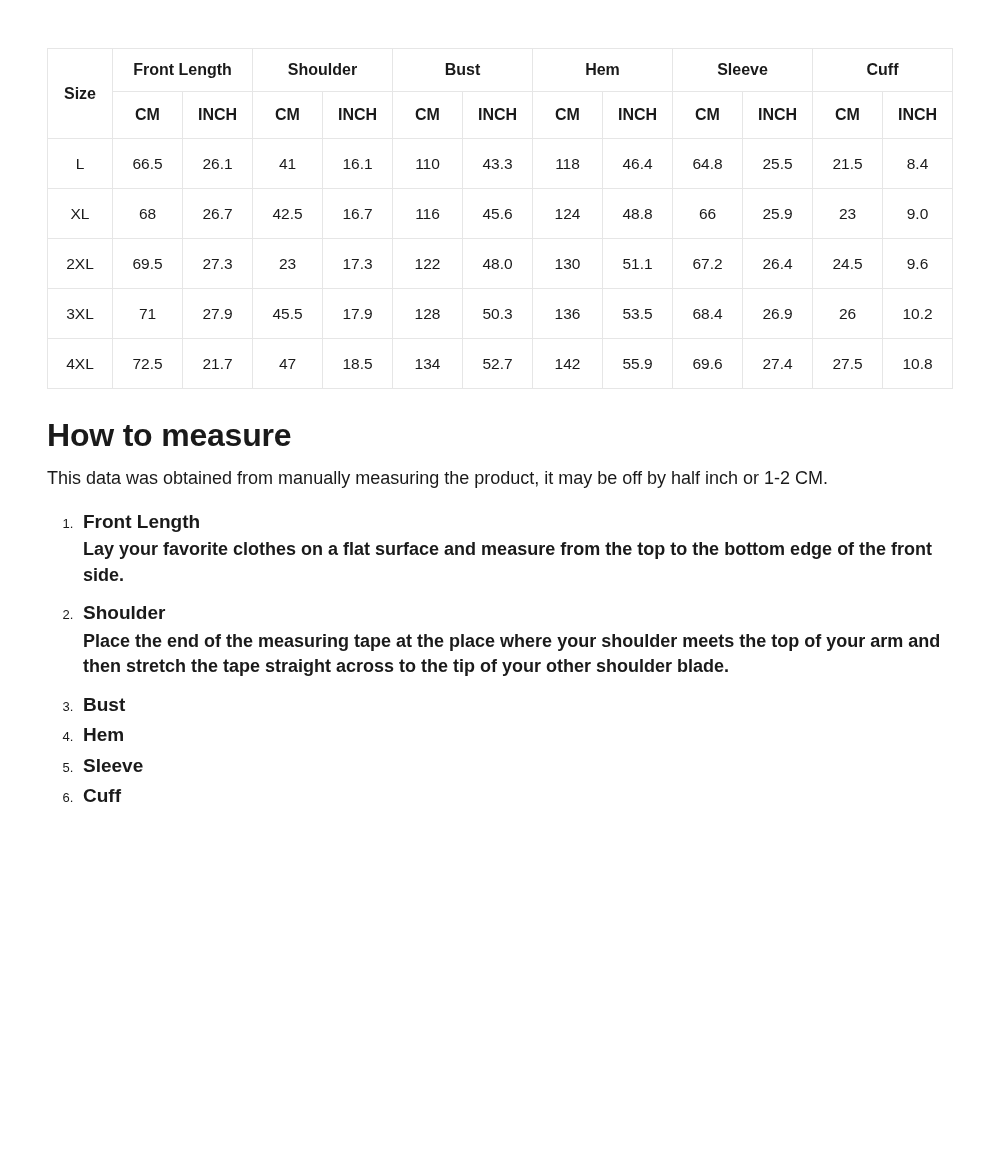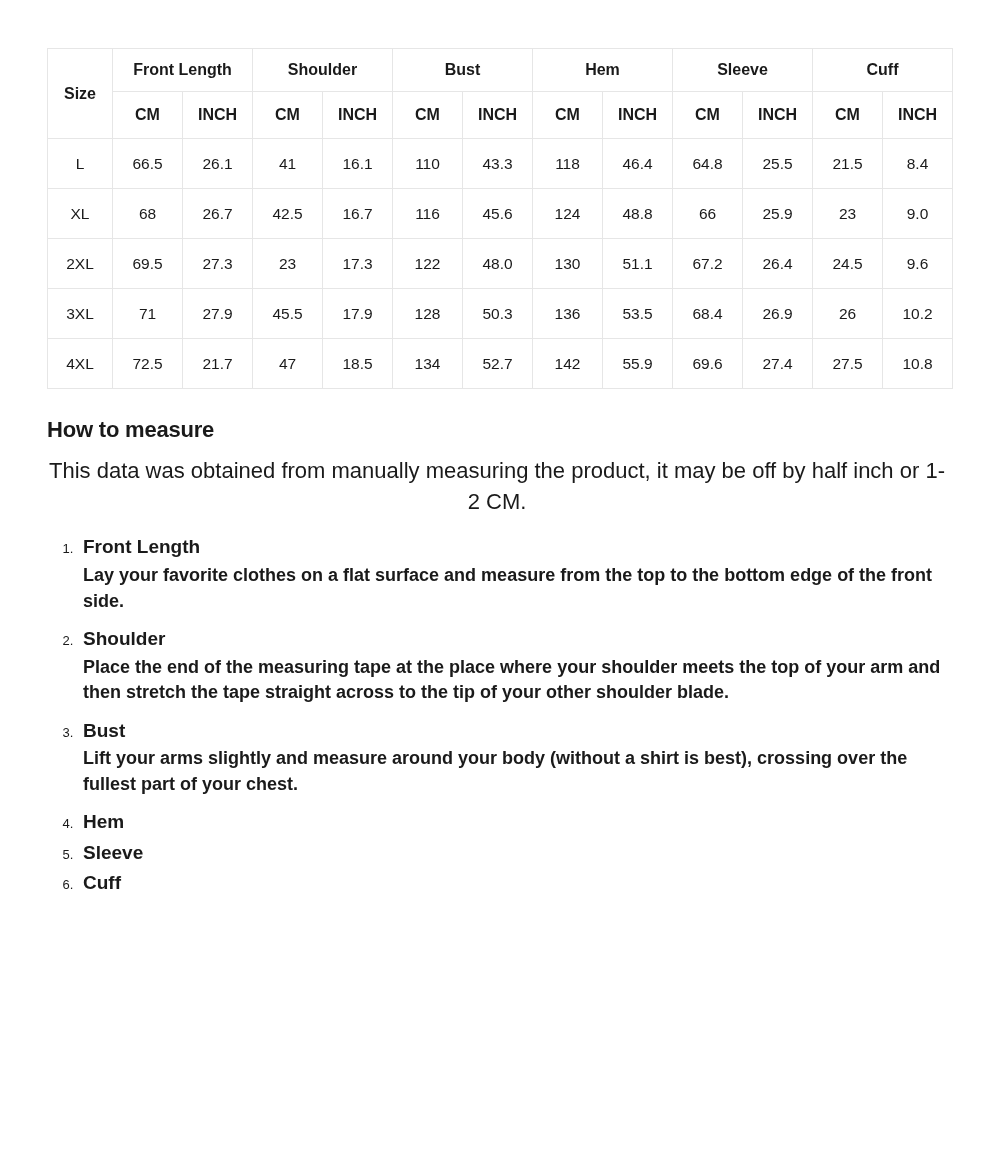--- a/index.html
+++ b/index.html
@@ -48,31 +48,30 @@
   th.size-corner {
     vertical-align: bottom;
     padding-bottom: 9px;
     font-size: 16px;
   }
   .col-cm { width: 68px; }
   .col-inch { width: 72px; }
 
   
   h2.section-title {
-    font-size: 22px;
+    font-size: 32px;
     font-weight: bold;
     margin: 28px 0 12px 0;
     letter-spacing: -0.2px;
   }
   p.intro {
-    font-size: 22px;
+    font-size: 18px;
     line-height: 1.42;
     margin: 0 0 16px 0;
     max-width: 900px;
-    text-align: center;
   }
   ol.steps {
     margin: 0;
     padding-left: 30px;
     font-size: 13px;
   }
   ol.steps > li {
     margin-bottom: 2px;
     padding-left: 6px;
   }
@@ -209,21 +208,20 @@
     <li>
       <span class="step-title">Front Length</span>
       <span class="step-body">Lay your favorite clothes on a flat surface and measure from the top to the bottom edge of the front side.</span>
     </li>
     <li>
       <span class="step-title">Shoulder</span>
       <span class="step-body">Place the end of the measuring tape at the place where your shoulder meets the top of your arm and then stretch the tape straight across to the tip of your other shoulder blade.</span>
     </li>
     <li>
       <span class="step-title">Bust</span>
-      <span class="step-body">Lift your arms slightly and measure around your body (without a shirt is best), crossing over the fullest part of your chest.</span>
     </li>
     <li>
       <span class="step-title">Hem</span>
     </li>
     <li>
       <span class="step-title">Sleeve</span>
     </li>
     <li>
       <span class="step-title">Cuff</span>
     </li>

